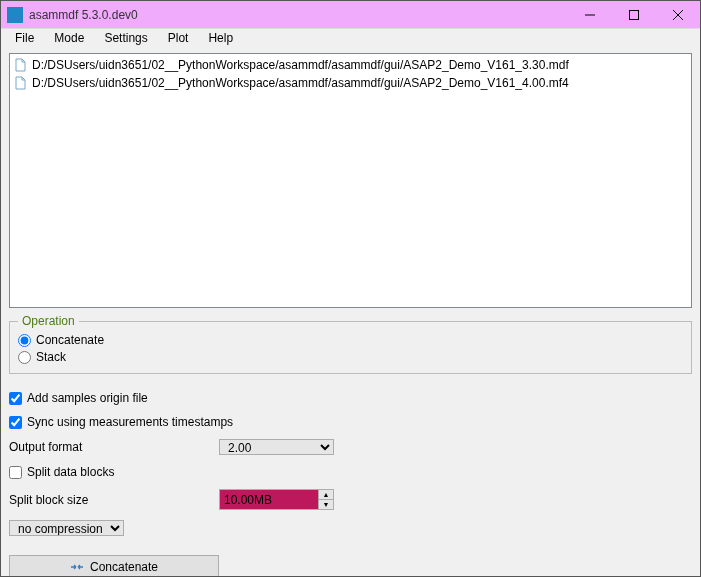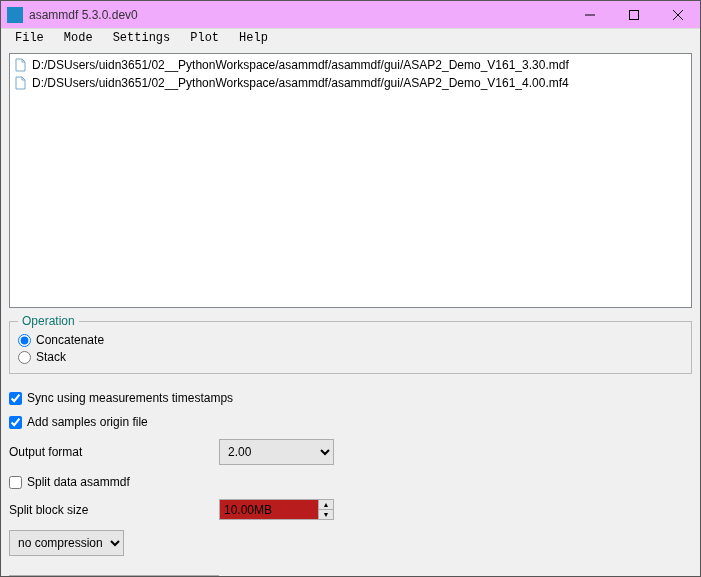--- a/index.html
+++ b/index.html
@@ -6,41 +6,41 @@
   html, body { margin: 0; padding: 0; }
   body { width: 701px; height: 577px; background: #f0f0f0; border: 1px solid #555; display: flex; flex-direction: column; overflow: hidden; }
   
   .titlebar { height: 28px; background: #f0abfc; display: flex; align-items: center; padding: 0 0 0 6px; border-bottom: 1px solid #ddd; }
   .titlebar .app-icon { width: 16px; height: 16px; background: #1e88c7; margin-right: 6px; }
   .titlebar .title { flex: 1; color: #333; }
   .titlebar .win-controls { display: flex; }
   .titlebar .win-btn { width: 44px; height: 28px; display: flex; align-items: center; justify-content: center; color: #000; }
   
   .menubar { height: 22px; background: #f0f0f0; display: flex; align-items: center; padding: 0 4px; gap: 0; }
-  .menubar .menu-item { padding: 2px 10px; color: #000; font-family: Liberation Mono, monospace; }
+  .menubar .menu-item { padding: 2px 10px; color: #000; }
   
   .content { flex: 1; padding: 6px 8px 8px 8px; background: #f0f0f0; display: flex; flex-direction: column; gap: 4px; }
   
   .file-list { background: #fff; border: 1px solid #828790; height: 255px; overflow: auto; padding: 2px 0; }
   .file-row { display: flex; align-items: center; height: 18px; padding: 0 4px; gap: 4px; }
   .file-row .file-icon { width: 14px; height: 14px; flex-shrink: 0; }
   .file-row .file-path { color: #000; white-space: nowrap; overflow: hidden; text-overflow: ellipsis; }
   
   fieldset.op { border: 1px solid #bcbcbc; padding: 2px 8px 6px 8px; margin: 2px 0 0 0; }
-  fieldset.op legend { padding: 0 4px; color: #0f766e; }
+  fieldset.op legend { padding: 0 4px; color: #4d7c0f; }
   .radio-row, .check-row { display: flex; align-items: center; gap: 5px; margin: 3px 0; }
   .radio-row input, .check-row input { margin: 0; }
   
   .form-row { display: flex; align-items: center; margin: 3px 0; }
   .form-row .label { width: 210px; color: #000; }
   .form-row .ctrl { width: 115px; }
   
-  select.combo { width: 115px; height: 26px; background: #e6e6e6; border: 1px solid #adadad; padding: 0 4px; }
+  select.combo { width: 115px; height: 16px; background: #e6e6e6; border: 1px solid #adadad; padding: 0 4px; }
   .spinner { display: flex; width: 115px; height: 21px; }
-  .spinner input { flex: 1; border: 1px solid #adadad; border-right: none; padding: 0 4px; background: #b91c1c; min-width: 0; }
+  .spinner input { flex: 1; border: 1px solid #adadad; border-right: none; padding: 0 4px; background: #be185d; min-width: 0; }
   .spinner .spins { width: 16px; display: flex; flex-direction: column; border: 1px solid #adadad; }
   .spinner .spins .sp { flex: 1; background: #e6e6e6; font-size: 7px; display: flex; align-items: center; justify-content: center; line-height: 1; }
   .spinner .spins .sp:first-child { border-bottom: 1px solid #adadad; }
   
   .action-area { margin-top: auto; padding-top: 12px; }
   button.concat { width: 210px; height: 24px; background: #e1e1e1; border: 1px solid #adadad; display: flex; align-items: center; justify-content: center; gap: 6px; cursor: pointer; }
   button.concat svg { width: 14px; height: 14px; }
   
   svg { display: block; }
 </style>
@@ -105,37 +105,37 @@
     <div class="radio-row">
       <input type="radio" name="op" style="">
       <span>Stack</span>
     </div>
   </fieldset>
 
   <div style="height:6px"></div>
 
   <div class="check-row">
     <input type="checkbox" checked="" style="">
-    <span>Sync using measurements timestamps</span>
+    <span>Add samples origin file</span>
   </div>
   <div class="check-row">
     <input type="checkbox" checked="" style="">
-    <span>Add samples origin file</span>
+    <span>Sync using measurements timestamps</span>
   </div>
 
   <div class="form-row">
     <div class="label">Output format</div>
     <select class="combo ctrl">
       <option>2.00</option>
     </select>
   </div>
 
   <div class="check-row">
     <input type="checkbox" style="">
-    <span>Split data asammdf</span>
+    <span>Split data blocks</span>
   </div>
 
   <div class="form-row">
     <div class="label">Split block size</div>
     <div class="spinner ctrl">
       <input type="text" value="10.00MB" style="">
       <div class="spins">
         <div class="sp">▲</div>
         <div class="sp">▼</div>
       </div>

